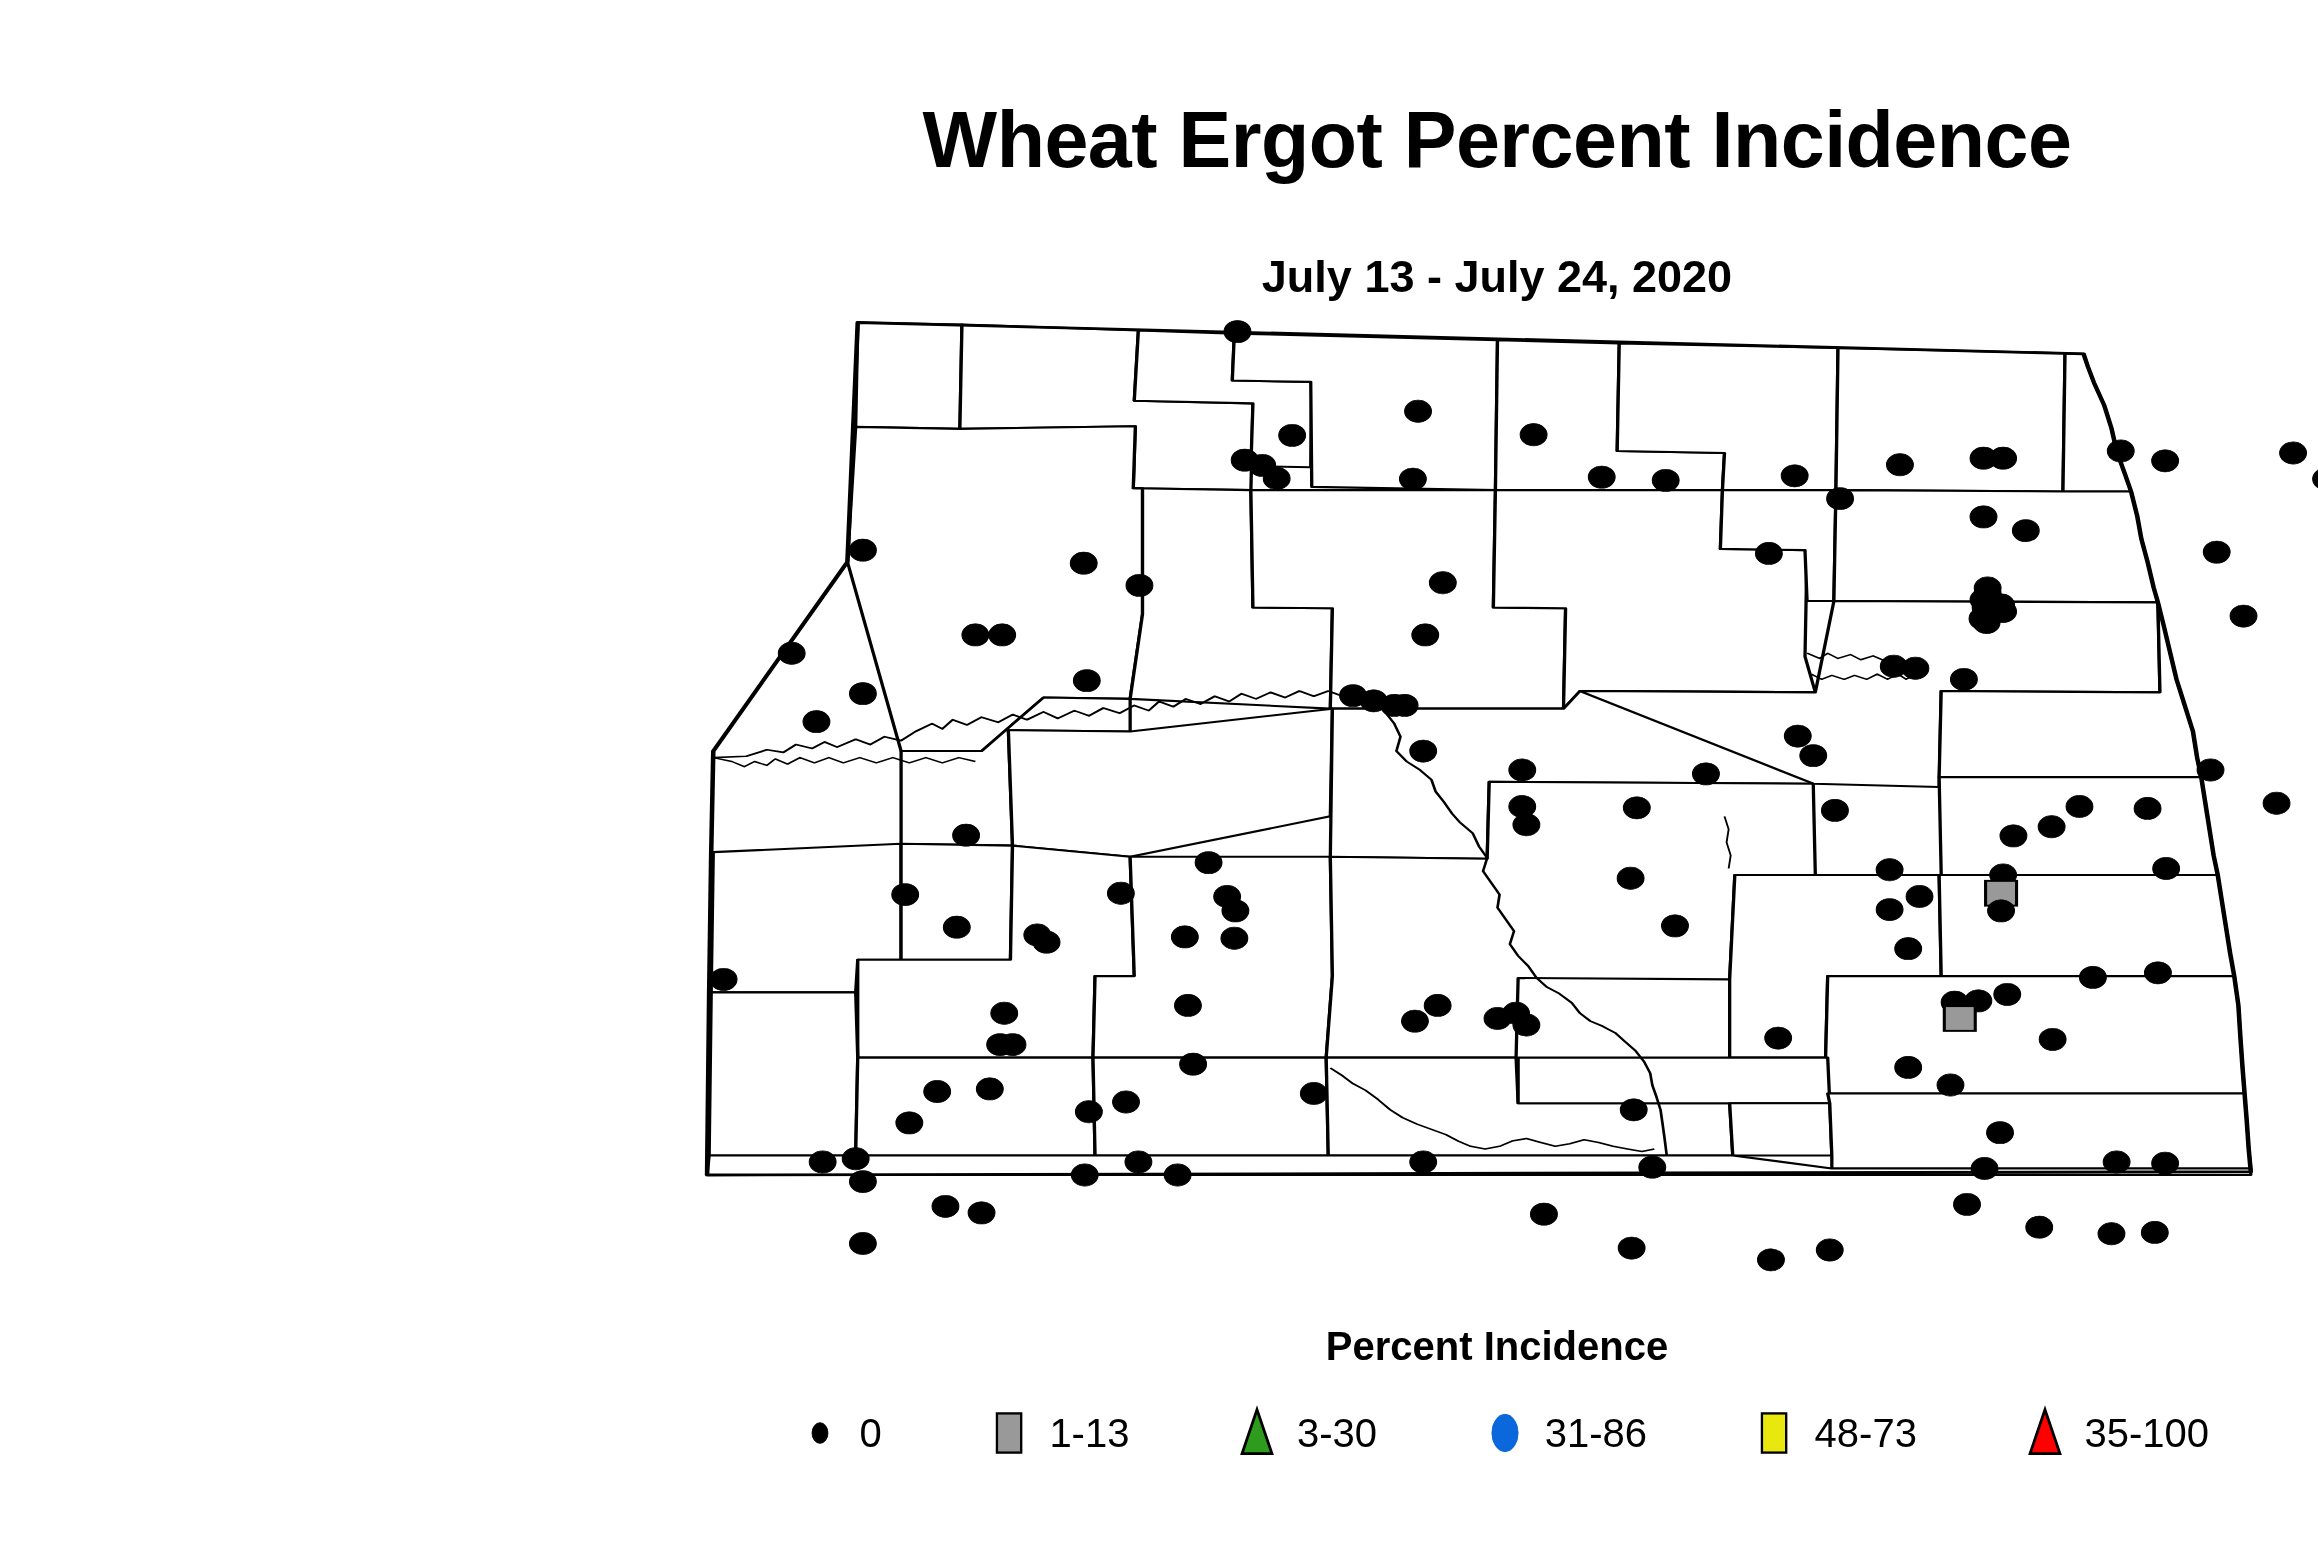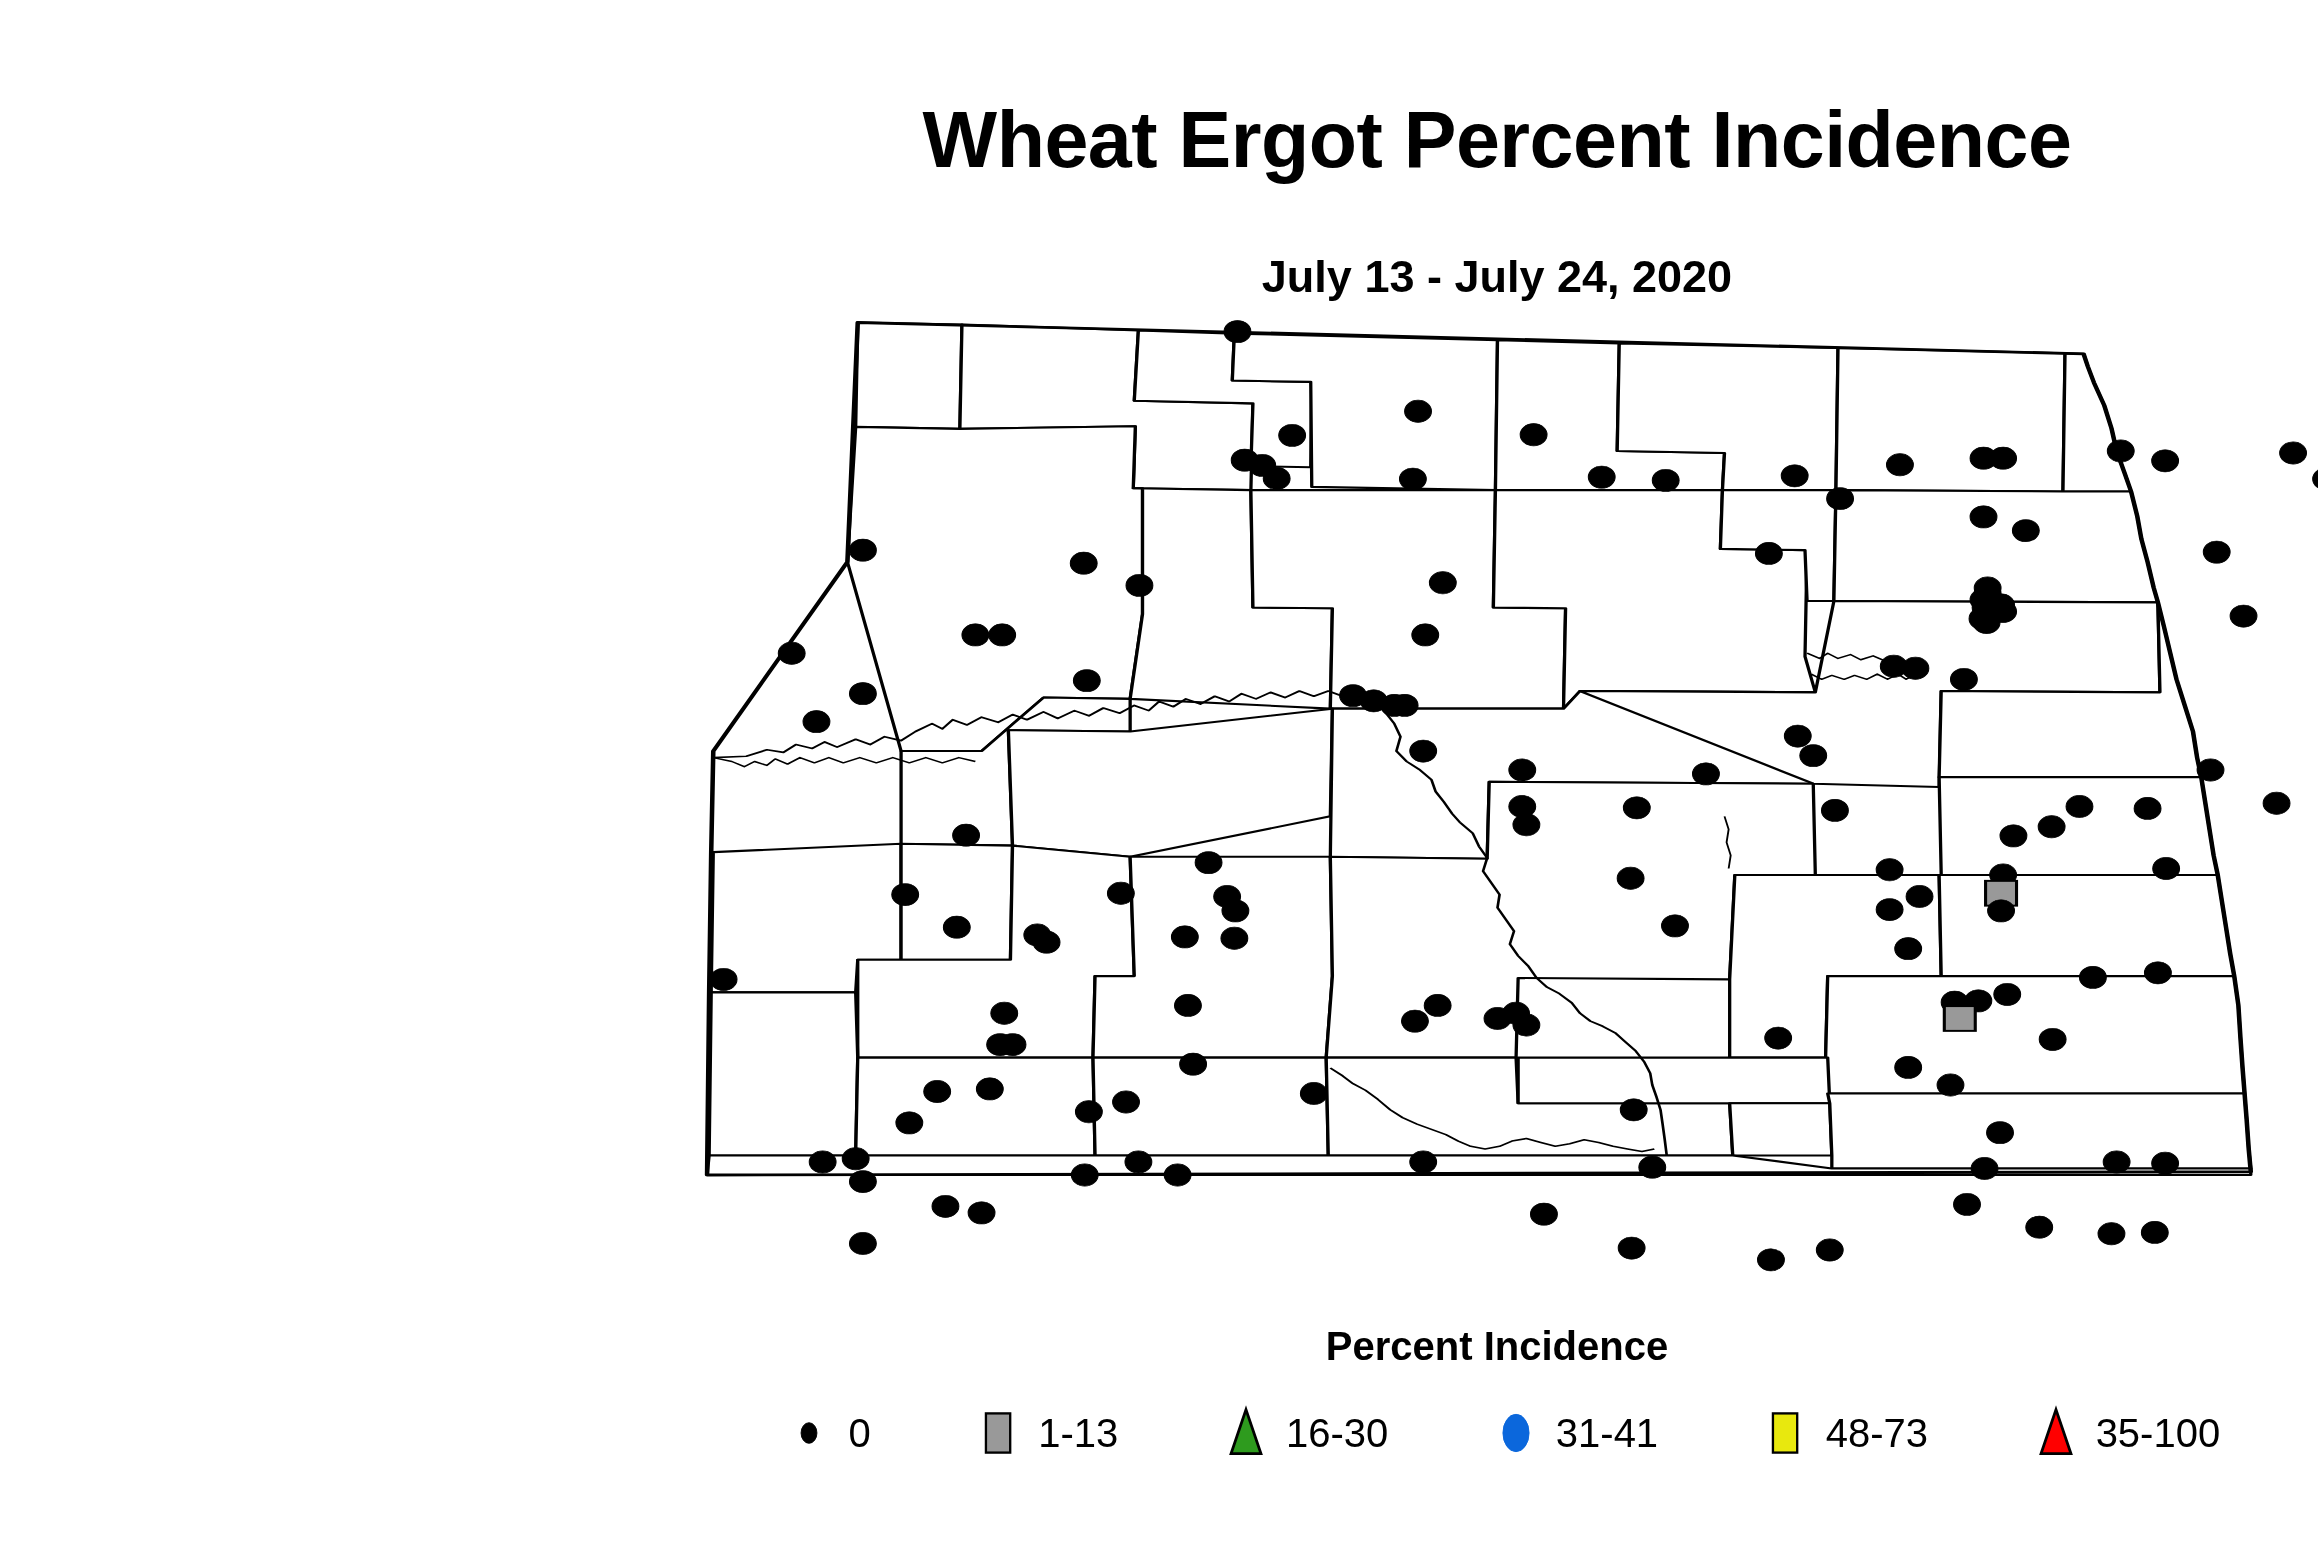--- a/index.html
+++ b/index.html
@@ -332,30 +332,30 @@
           </div>
           <div class="legend-label">1-13</div>
         </div>
         <div class="sp"></div>
         <div class="legend-item">
           <div class="legend-sym">
             <svg width="56" height="56" viewBox="0 0 120 120">
               <polygon points="60,10 92,104 28,104" fill="#2E9B1E" stroke="#000000" stroke-width="6"></polygon>
             </svg>
           </div>
-          <div class="legend-label">16-30</div>
+          <div class="legend-label">3-30</div>
         </div>
         <div class="sp"></div>
         <div class="legend-item">
           <div class="legend-sym">
             <svg width="56" height="56" viewBox="0 0 120 120">
               <ellipse cx="60" cy="60" rx="28" ry="40" fill="#0B67DC" stroke="#0B67DC" stroke-width="2"></ellipse>
             </svg>
           </div>
-          <div class="legend-label">31-41</div>
+          <div class="legend-label">31-86</div>
         </div>
         <div class="sp"></div>
         <div class="legend-item">
           <div class="legend-sym">
             <svg width="56" height="56" viewBox="0 0 120 120">
               <rect x="32" y="18" width="52" height="84" fill="#E8E80E" stroke="#000000" stroke-width="5"></rect>
             </svg>
           </div>
           <div class="legend-label">48-73</div>
         </div>

